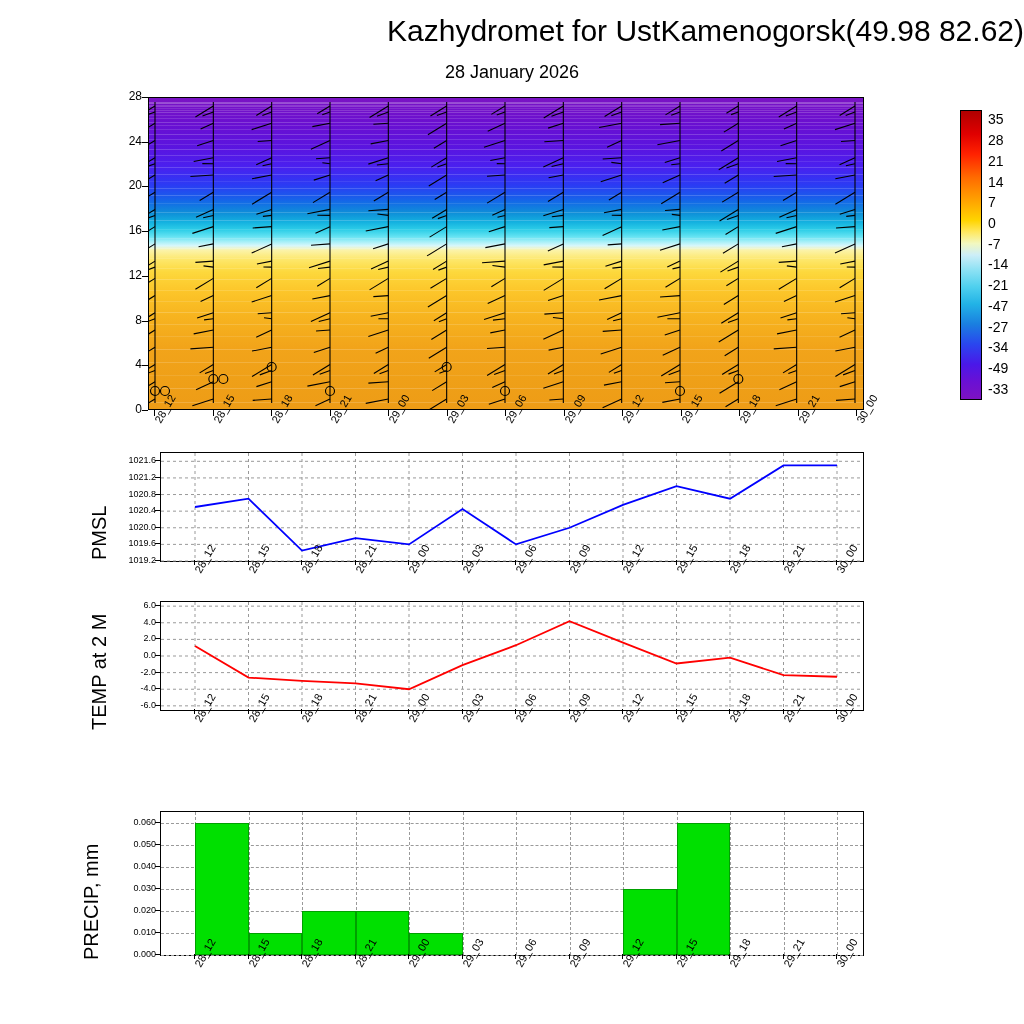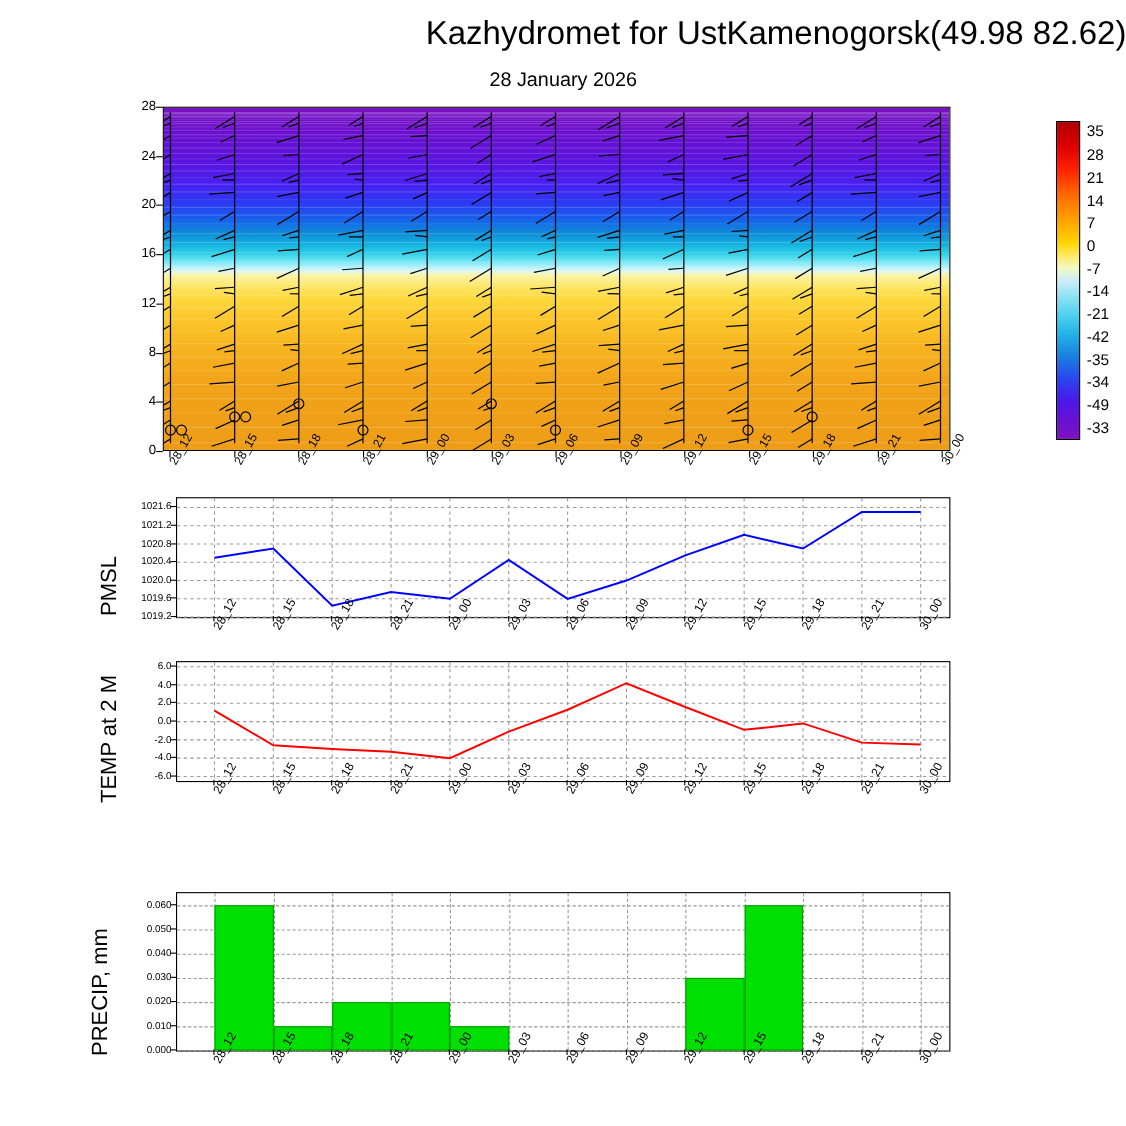--- a/index.html
+++ b/index.html
@@ -629,22 +629,22 @@
 <div class="xlab" style="left: 854px; top: 419px;">30_00</div>
 <div class="cblab" style="top: 111.357px;">35</div>
 <div class="cblab" style="top: 132.071px;">28</div>
 <div class="cblab" style="top: 152.786px;">21</div>
 <div class="cblab" style="top: 173.5px;">14</div>
 <div class="cblab" style="top: 194.214px;">7</div>
 <div class="cblab" style="top: 214.929px;">0</div>
 <div class="cblab" style="top: 235.643px;">-7</div>
 <div class="cblab" style="top: 256.357px;">-14</div>
 <div class="cblab" style="top: 277.071px;">-21</div>
-<div class="cblab" style="top: 297.786px;">-42</div>
-<div class="cblab" style="top: 318.5px;">-35</div>
+<div class="cblab" style="top: 297.786px;">-47</div>
+<div class="cblab" style="top: 318.5px;">-27</div>
 <div class="cblab" style="top: 339.214px;">-34</div>
 <div class="cblab" style="top: 359.929px;">-49</div>
 <div class="cblab" style="top: 380.643px;">-33</div>
 <div class="ytxt" style="left: 112px; top: 555px; width: 44px;">1019.2</div>
 <div class="abs" style="left: 155px; top: 560px; width: 5px; height: 1px; background: rgb(0, 0, 0);"></div>
 <div class="ytxt" style="left: 112px; top: 538.385px; width: 44px;">1019.6</div>
 <div class="abs" style="left: 155px; top: 543.385px; width: 5px; height: 1px; background: rgb(0, 0, 0);"></div>
 <div class="ytxt" style="left: 112px; top: 521.769px; width: 44px;">1020.0</div>
 <div class="abs" style="left: 155px; top: 526.769px; width: 5px; height: 1px; background: rgb(0, 0, 0);"></div>
 <div class="ytxt" style="left: 112px; top: 505.154px; width: 44px;">1020.4</div>

